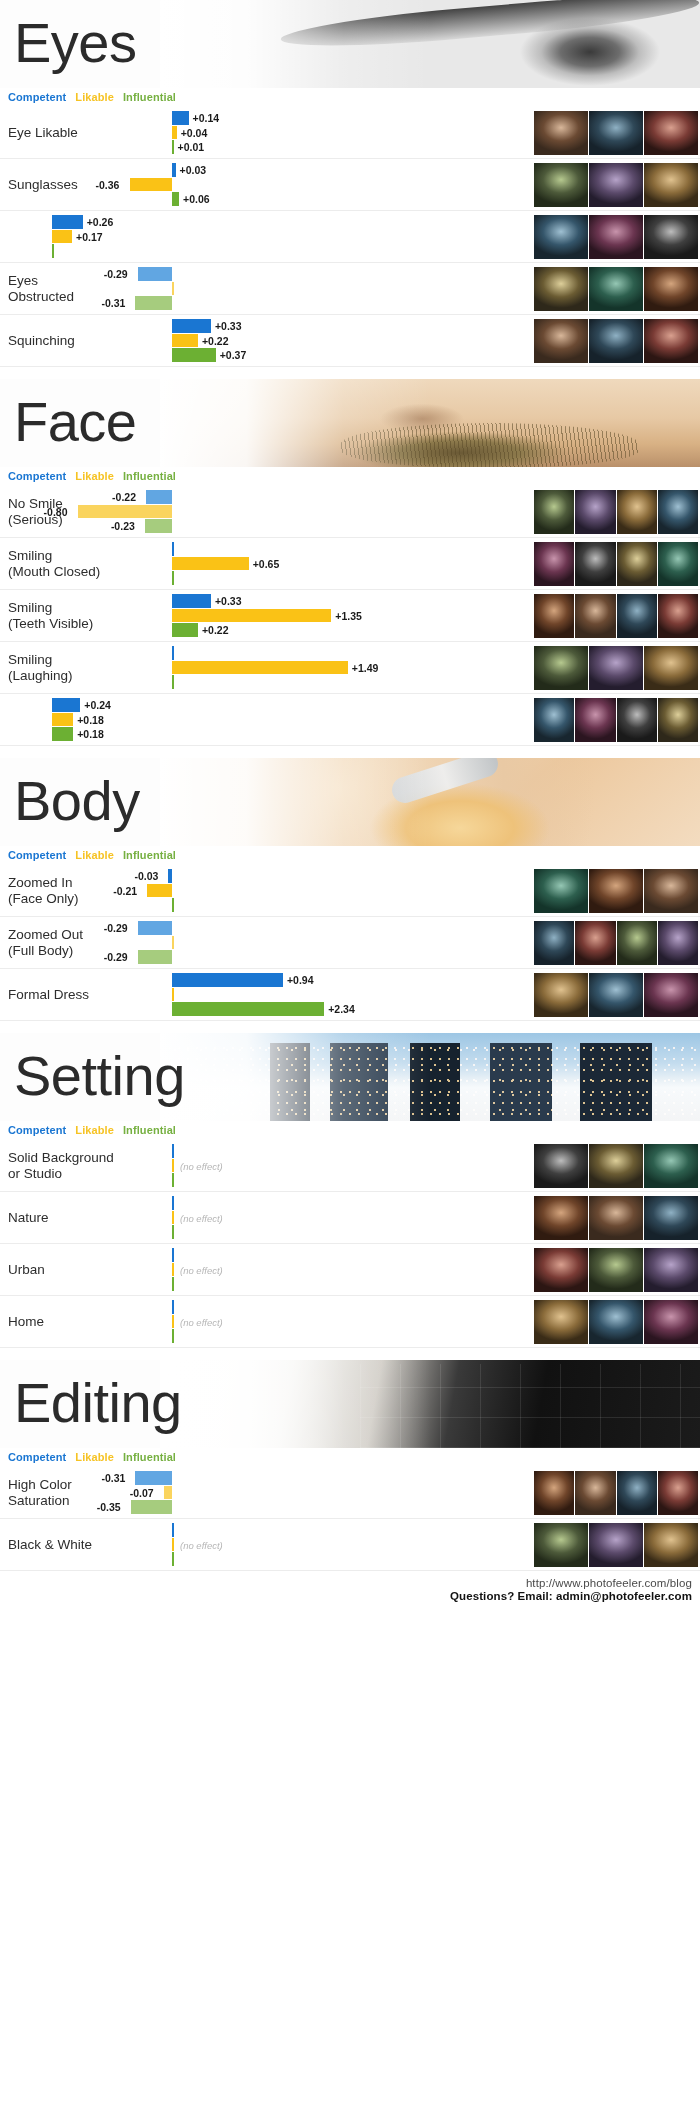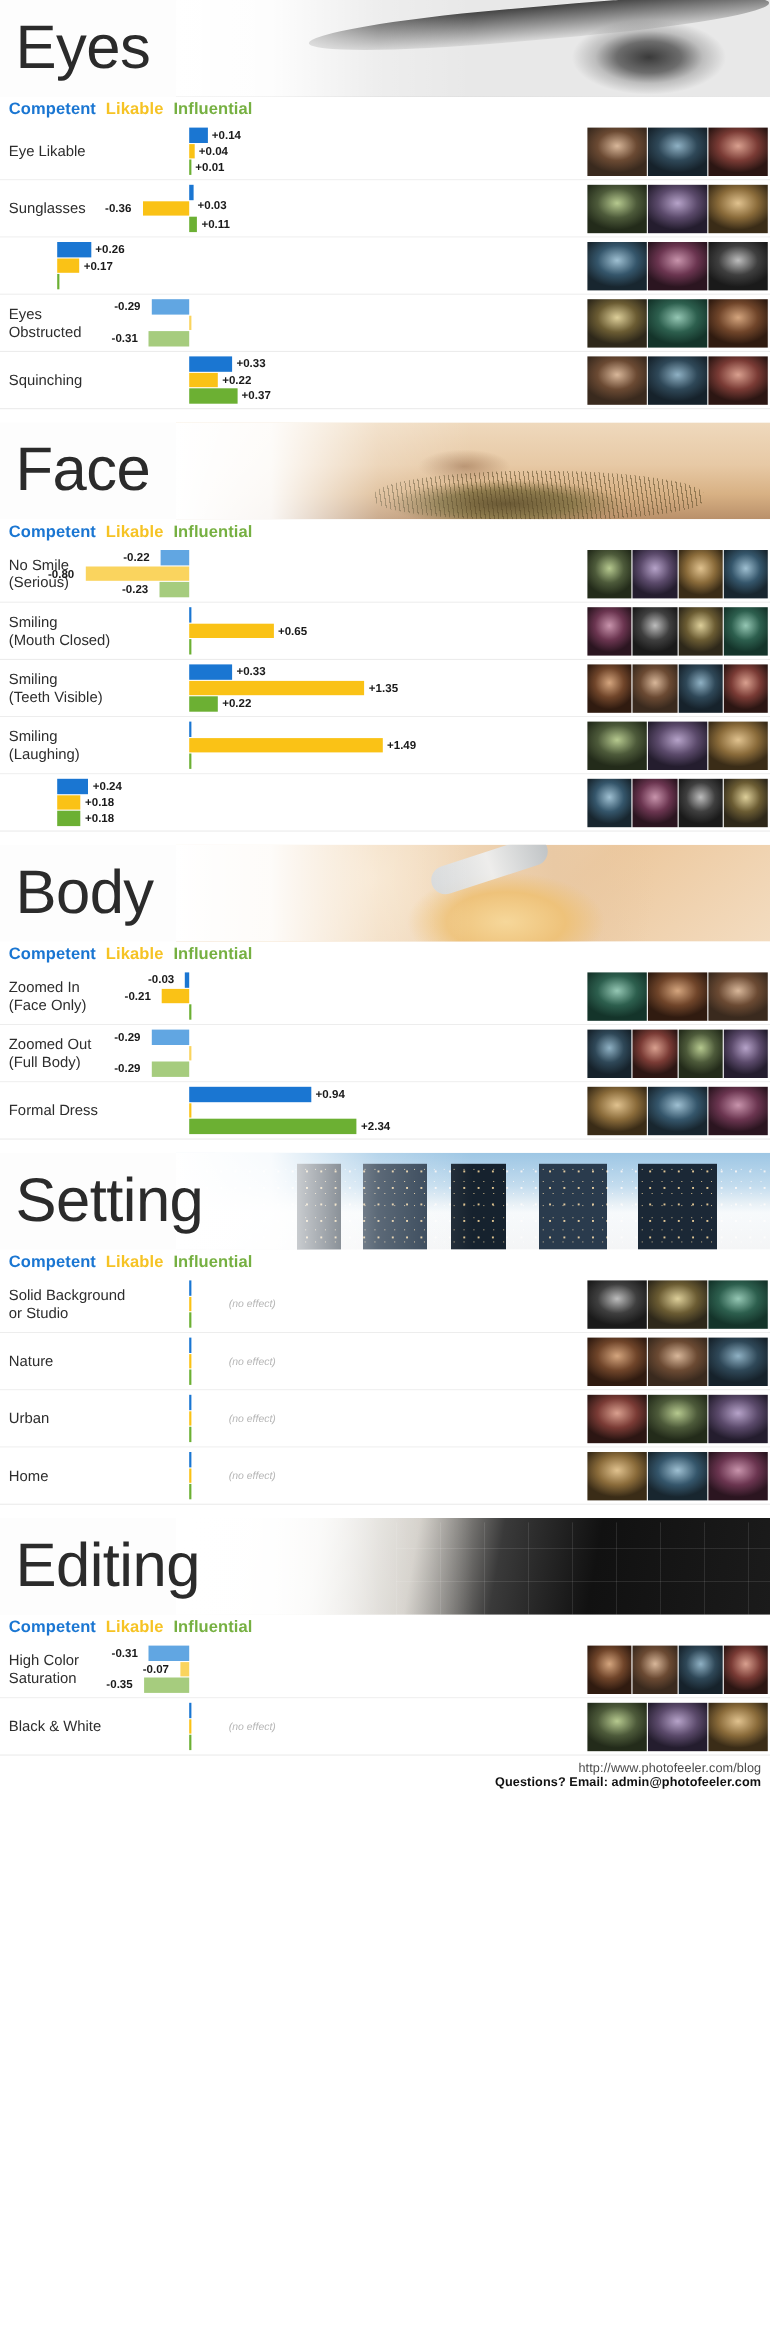--- a/index.html
+++ b/index.html
@@ -120,21 +120,21 @@
       repeating-linear-gradient(90deg, rgba(255,255,255,.10) 0 1px, rgba(0,0,0,0) 1px 40px),
       repeating-linear-gradient(0deg, rgba(255,255,255,.10) 0 1px, rgba(0,0,0,0) 1px 30px);
   }
 
   
   .legend {
     display: flex;
     gap: 9px;
     align-items: center;
     padding: 3px 12px 4px 8px;
-    font-size: 15px;
+    font-size: 11px;
     font-weight: bold;
     letter-spacing: .1px;
     background: #fff;
   }
   .lg-competent { color: #1a76d2; }
   .lg-likable   { color: #f6c324; }
   .lg-influential { color: #76b041; }
 
   
   .row {
@@ -200,21 +200,20 @@
   }
   .noeffect {
     position: absolute;
     left: 8px;
     top: 50%;
     transform: translateY(-50%);
     font-size: 9.5px;
     font-style: italic;
     color: #b7b7b7;
     white-space: nowrap;
-    margin-left: 28px;
   }
   .thumbs {
     flex: 0 0 166px;
     width: 166px;
     display: flex;
     align-items: center;
     justify-content: flex-start;
     gap: 1px;
     padding: 3px 2px 3px 0;
   }
@@ -287,29 +286,29 @@
             <div class="thumb" style="background: radial-gradient(60% 55% at 50% 38%, rgb(143, 177, 196) 0%, rgb(47, 72, 88) 55%, rgb(22, 34, 43) 100%);"></div>
             <div class="thumb" style="background: radial-gradient(60% 55% at 50% 38%, rgb(217, 160, 143) 0%, rgb(122, 59, 53) 55%, rgb(44, 22, 19) 100%);"></div>
           </div>
         </div>
         <div class="row">
           <div class="row-label">Sunglasses</div>
           <div class="row-chart">
             <div class="bars">
               <div class="barline">
                 <div class="bar c0" style="left: 52px; width: 3.54px;"></div>
-                <span class="vlabel" style="left: 59.54px; margin-top: 12px;">+0.03</span>
+                <span class="vlabel" style="left: 59.54px;">+0.03</span>
               </div>
               <div class="barline">
                 <div class="bar c1" style="left: 9.52px; width: 42.48px;"></div>
                 <span class="vlabel" style="right: auto; left: -24.48px;">-0.36</span>
               </div>
               <div class="barline">
                 <div class="bar c2" style="left: 52px; width: 7.08px;"></div>
-                <span class="vlabel" style="left: 63.08px;">+0.11</span>
+                <span class="vlabel" style="left: 63.08px;">+0.06</span>
               </div>
             </div>
           </div>
           <div class="thumbs">
             <div class="thumb" style="background: radial-gradient(60% 55% at 50% 38%, rgb(182, 201, 143) 0%, rgb(77, 90, 58) 55%, rgb(35, 43, 26) 100%);"></div>
             <div class="thumb" style="background: radial-gradient(60% 55% at 50% 38%, rgb(182, 163, 201) 0%, rgb(91, 74, 107) 55%, rgb(36, 29, 46) 100%);"></div>
             <div class="thumb" style="background: radial-gradient(60% 55% at 50% 38%, rgb(224, 194, 143) 0%, rgb(138, 107, 58) 55%, rgb(58, 44, 23) 100%);"></div>
           </div>
         </div>
         <div class="row">

